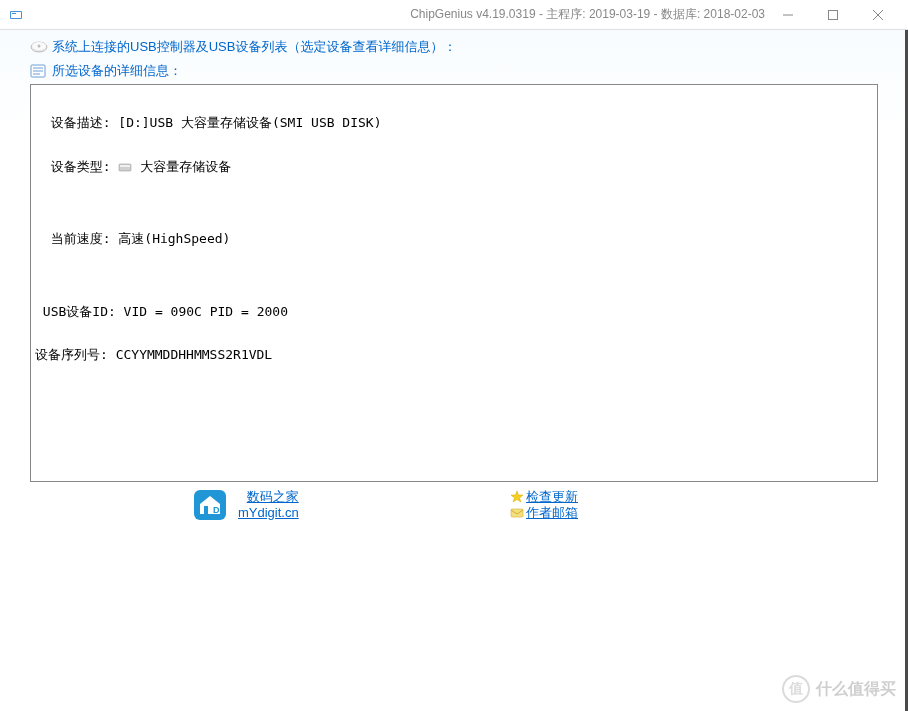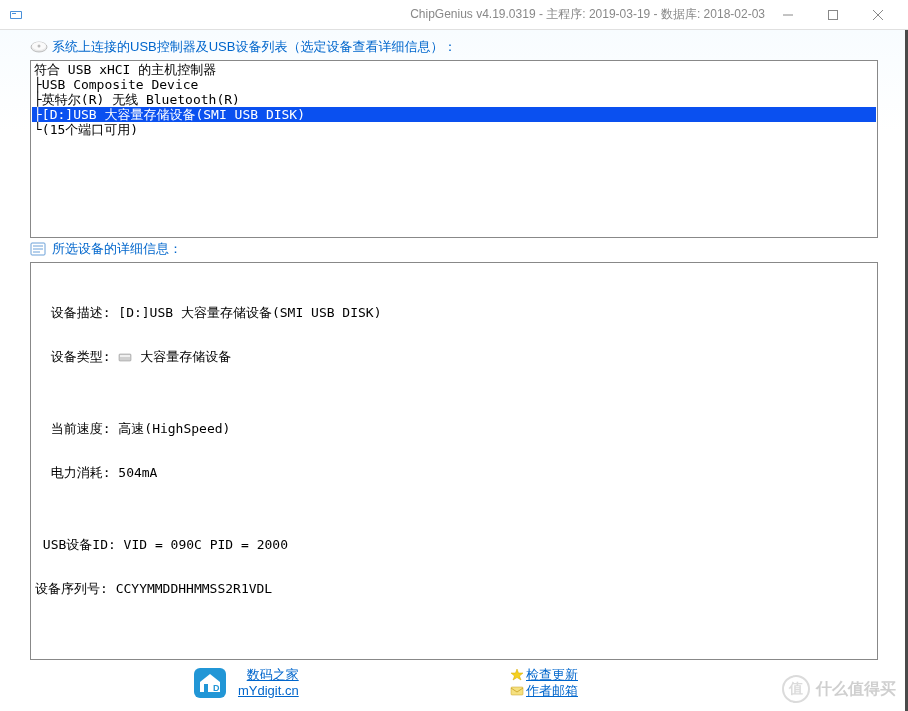--- a/index.html
+++ b/index.html
@@ -85,21 +85,21 @@
       color: #fff;
     }
     .detail-panel {
       border: 1px solid #888;
       background: #fff;
       height: 398px;
       font-family: "SimSun", "NSimSun", monospace;
       font-size: 13px;
       line-height: 14.5px;
       overflow: auto;
-      padding: 14px 4px;
+      padding: 2px 4px;
       white-space: pre;
     }
     .detail-line { white-space: pre; }
     .detail-icon {
       display: inline-block;
       width: 14px;
       height: 12px;
       vertical-align: middle;
     }
     .bottom-bar {
@@ -220,27 +220,20 @@
     <span class="section-icon">
       <svg width="18" height="14" viewBox="0 0 18 14">
           <ellipse cx="9" cy="7" rx="8" ry="5" fill="#e8e8e8" stroke="#888" stroke-width="0.5"></ellipse>
           <ellipse cx="9" cy="6" rx="7" ry="4" fill="#fafafa"></ellipse>
           <circle cx="9" cy="6" r="1.5" fill="#bbb"></circle>
         </svg>
     </span>
     <span>系统上连接的USB控制器及USB设备列表（选定设备查看详细信息）：</span>
   </div>
 
-  <div class="device-list" id="device-list">
-      <div class="device-item">符合 USB xHCI 的主机控制器</div>
-      <div class="device-item">├USB Composite Device</div>
-      <div class="device-item">├英特尔(R) 无线 Bluetooth(R)</div>
-      <div class="device-item selected">├[D:]USB 大容量存储设备(SMI USB DISK)</div>
-      <div class="device-item">└(15个端口可用)</div>
-    </div>
 
   <div class="section-header" style="">
     <span class="section-icon">
       <svg width="16" height="14" viewBox="0 0 16 14">
           <rect x="1" y="1" width="14" height="12" rx="1" fill="#fff" stroke="#6aa0d8" stroke-width="1"></rect>
           <line x1="3" y1="4" x2="13" y2="4" stroke="#6aa0d8" stroke-width="1"></line>
           <line x1="3" y1="7" x2="13" y2="7" stroke="#6aa0d8" stroke-width="1"></line>
           <line x1="3" y1="10" x2="10" y2="10" stroke="#6aa0d8" stroke-width="1"></line>
         </svg>
     </span>
@@ -248,21 +241,20 @@
   </div>
 
   <div class="detail-panel">
     <div class="detail-line">  设备描述: [D:]USB 大容量存储设备(SMI USB DISK)</div>
     <div class="detail-line"><span>  设备类型: </span><span class="detail-icon"><svg width="14" height="12" viewBox="0 0 14 12">
             <rect x="1" y="3" width="12" height="7" rx="1" fill="#d0d0d0" stroke="#888" stroke-width="0.5"></rect>
             <rect x="2" y="4" width="10" height="2" fill="#f0f0f0"></rect>
           </svg></span><span> 大容量存储设备</span></div>
     <div class="detail-line"></div>
     <div class="detail-line">  当前速度: 高速(HighSpeed)</div>
-    <div class="detail-line">  电力消耗: 504mA</div>
     <div class="detail-line"></div>
     <div class="detail-line"> USB设备ID: VID = 090C PID = 2000</div>
     <div class="detail-line">设备序列号: CCYYMMDDHHMMSS2R1VDL</div>
     <div class="detail-line"></div>
     
     
     
     <div class="detail-line"></div>
     
     

